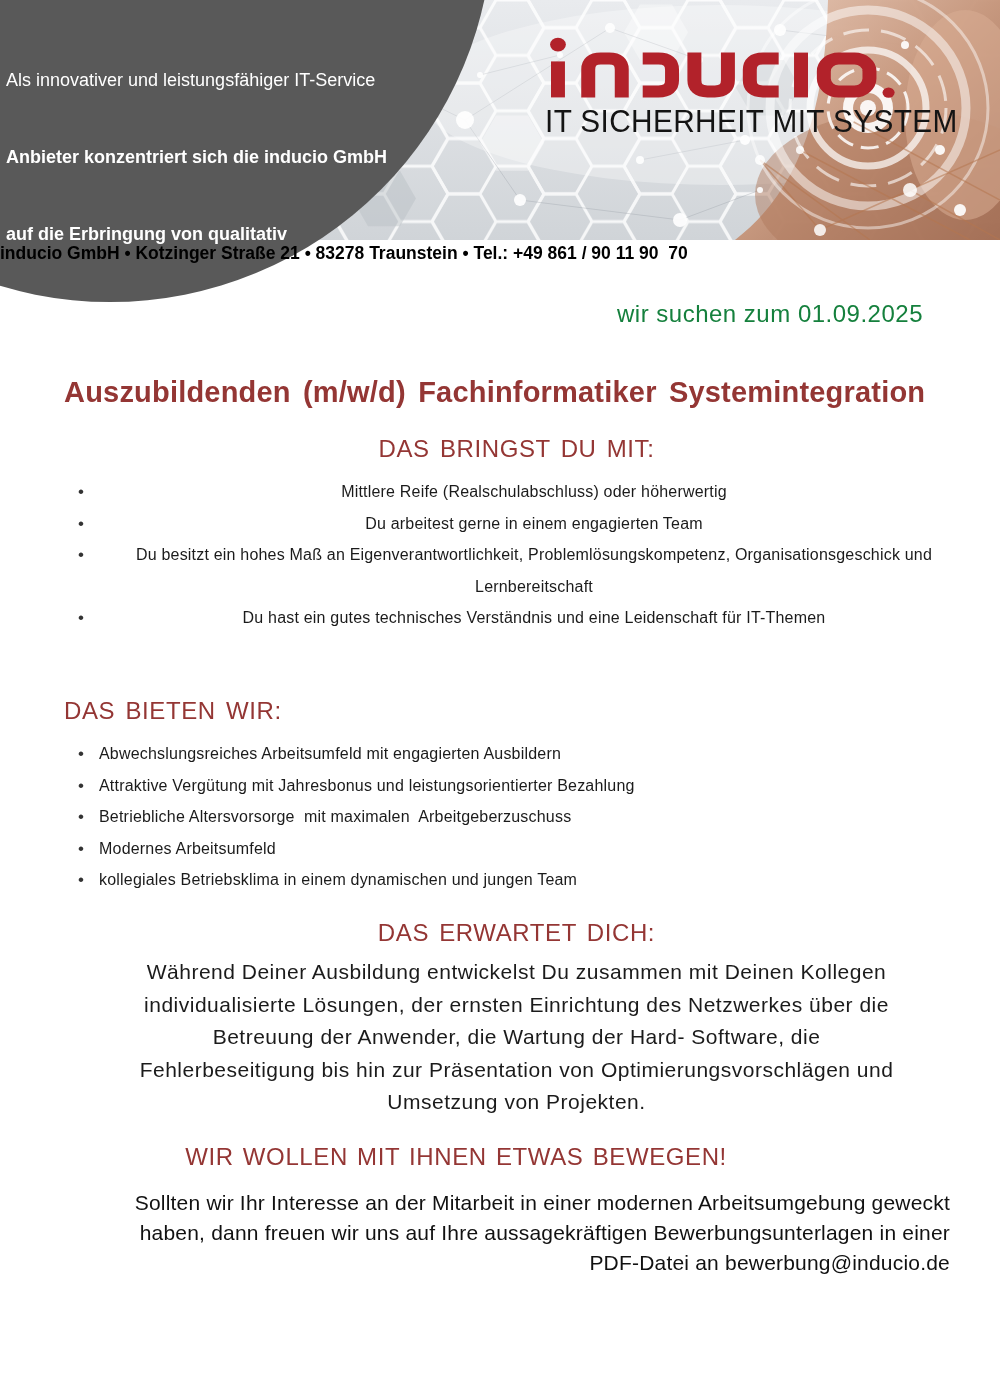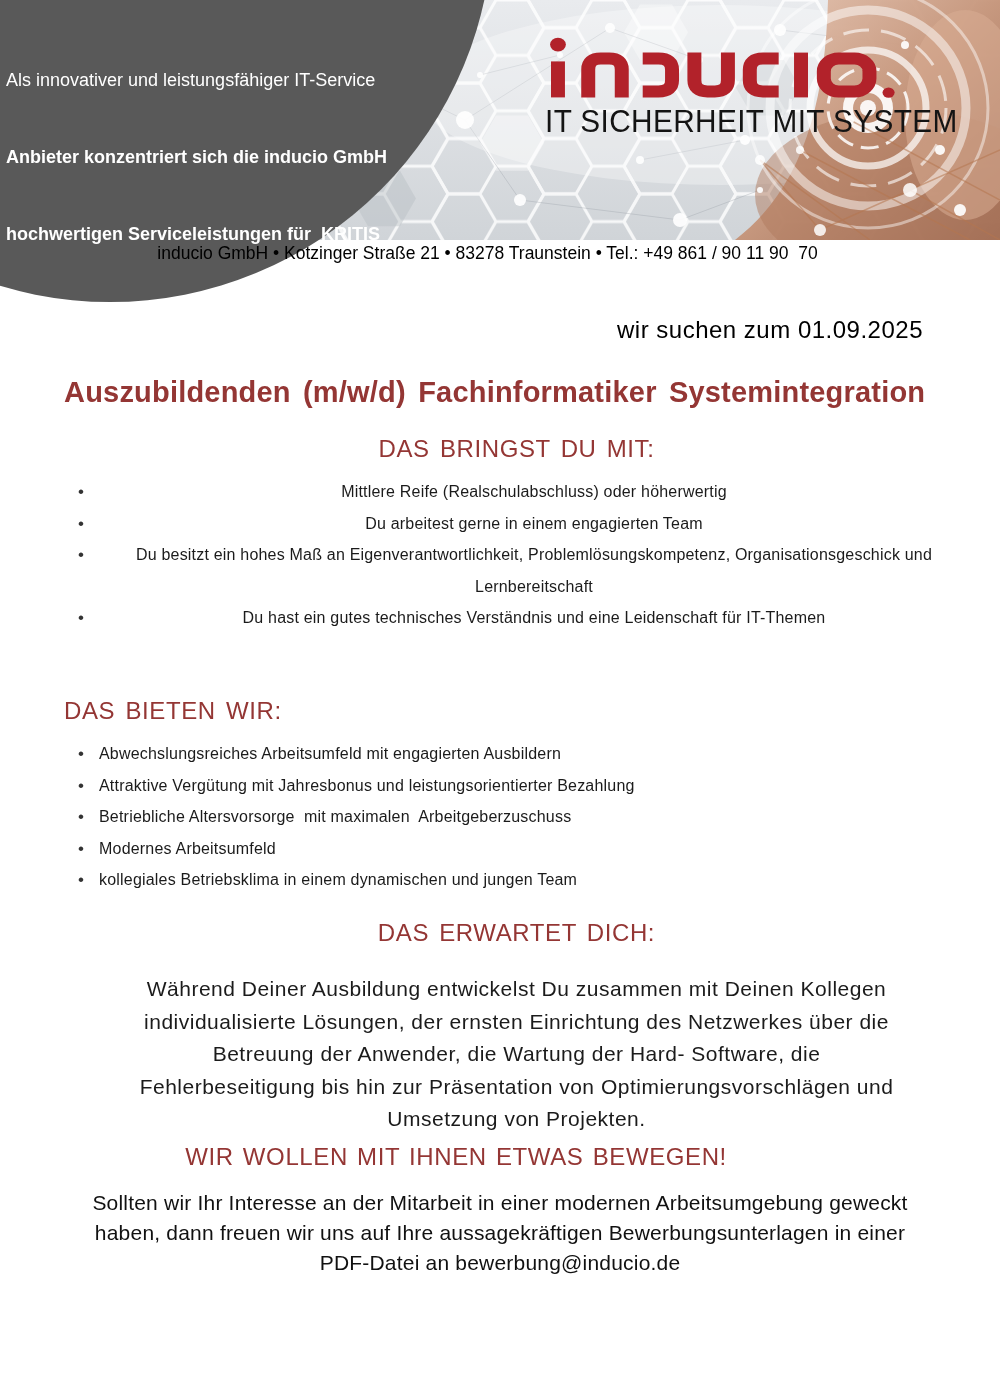--- a/index.html
+++ b/index.html
@@ -43,28 +43,28 @@
   .logo-svg{width:352px;height:64px;}
   .logo-tagline{
     position:absolute;left:1px;top:69px;width:390px;
     font-size:31px;letter-spacing:.4px;color:#141414;
     transform:scaleX(.96);transform-origin:left;
     white-space:nowrap;
   }
   
   .address-line{
     position:absolute;left:0;right:25px;top:243px;
-    text-align:center;
-    font-size:17.5px;font-weight:400;color:#000;
+    text-align:left;
+    font-size:17.5px;font-weight:700;color:#000;
     white-space:pre-wrap;
   }
   
   .vacancy-date{
-    position:absolute;right:77px;top:316px;
-    font-size:24px;letter-spacing:.5px;color:#000000;
+    position:absolute;right:77px;top:300px;
+    font-size:24px;letter-spacing:.5px;color:#15803d;
   }
   .job-title{
     position:absolute;left:64px;top:376px;width:925px;
     font-size:29px;font-weight:700;letter-spacing:.2px;word-spacing:4px;
     color:var(--heading-red,#943634);
   }
   .section{position:absolute;left:64px;width:905px;}
   .sec-requirements{top:435px;text-align:center;}
   .sec-benefits{top:697px;}
   .sec-expectations{top:919px;text-align:center;}
@@ -82,34 +82,34 @@
     padding-left:21px;
     font-size:16px;line-height:31.5px;letter-spacing:.2px;
     white-space:pre-wrap;
     color:#1b1b1b;
   }
   .section li::before{
     content:"\2022";
     position:absolute;left:0;top:0;
     font-size:17px;color:#333;
   }
-  .expect-par{margin-top:26px;}
+  .expect-par{margin-top:9px;}
   .expect-line{
     font-size:21px;line-height:32.5px;letter-spacing:.5px;
     color:#1b1b1b;white-space:nowrap;
   }
   .cta-line{
     position:absolute;left:0;top:1143px;width:912px;
     text-align:center;
     font-size:24px;letter-spacing:.6px;word-spacing:2px;
     color:var(--heading-red,#943634);
   }
   .closing-par{
     position:absolute;left:50px;top:1188px;width:900px;
-    text-align:center;
+    text-align:right;
   }
   .closing-line{
     font-size:21px;line-height:30px;letter-spacing:.2px;
     color:#111;white-space:nowrap;
   }
 </style>
 </head>
 <body>
 
 <div class="page">
@@ -233,20 +233,21 @@
         <circle cx="370" cy="72" r="6.5"></circle>
       </g>
     </svg>
     <div class="logo-tagline">IT SICHERHEIT MIT SYSTEM</div>
   </div>
 
   <div class="gray-blob"></div>
   <div class="intro-text">
     <div class="intro-line">Als innovativer und leistungsfähiger IT-Service</div>
     <div class="intro-line b">Anbieter konzentriert sich die inducio GmbH</div>
+    <div class="intro-line b">auf die Erbringung von qualitativ</div>
     <div class="intro-line b">hochwertigen Serviceleistungen für  KRITIS</div>
     <div class="intro-line b">Unternehmen.</div>
     <div class="intro-line">Wir kombinieren dabei professionelle</div>
     <div class="intro-line">IT-Service Lösungen mit</div>
     <div class="intro-line">Anforderungen unserer</div>
     <div class="intro-line b">Zielgruppen.</div>
   </div>
 
   <div class="address-line">inducio GmbH • Kotzinger Straße 21 • 83278 Traunstein • Tel.: +49 861 / 90 11 90  70</div>
 

